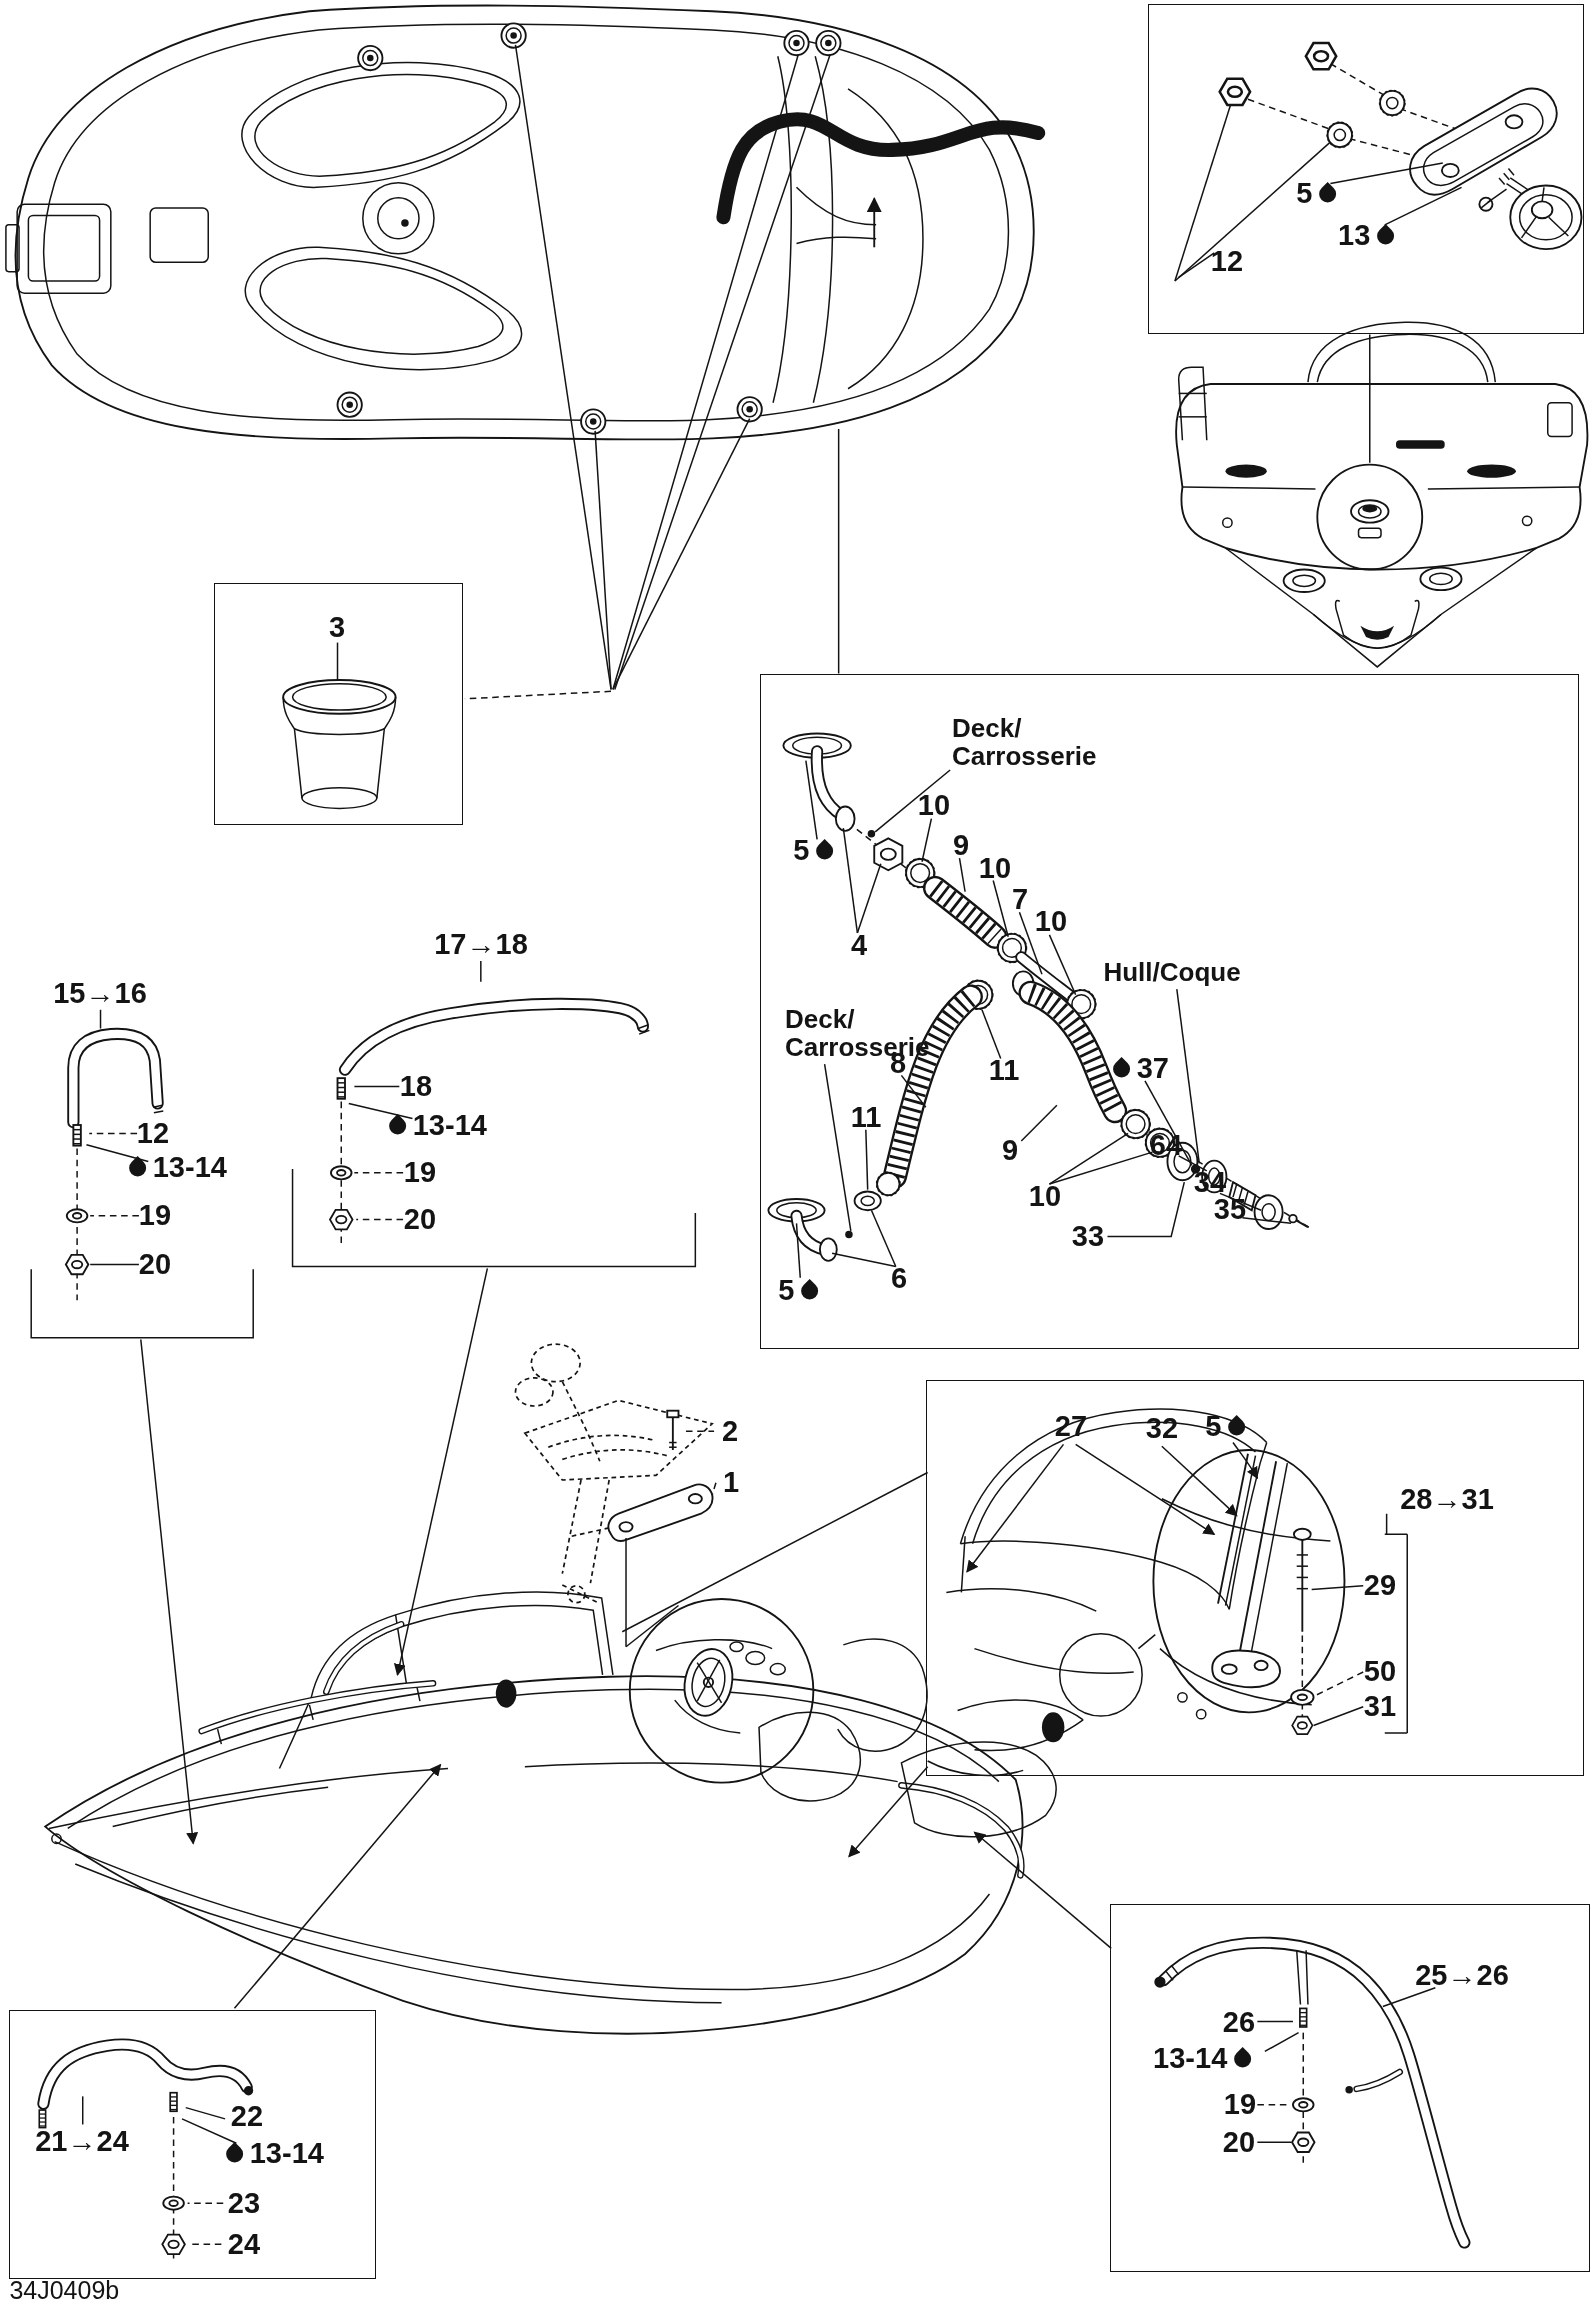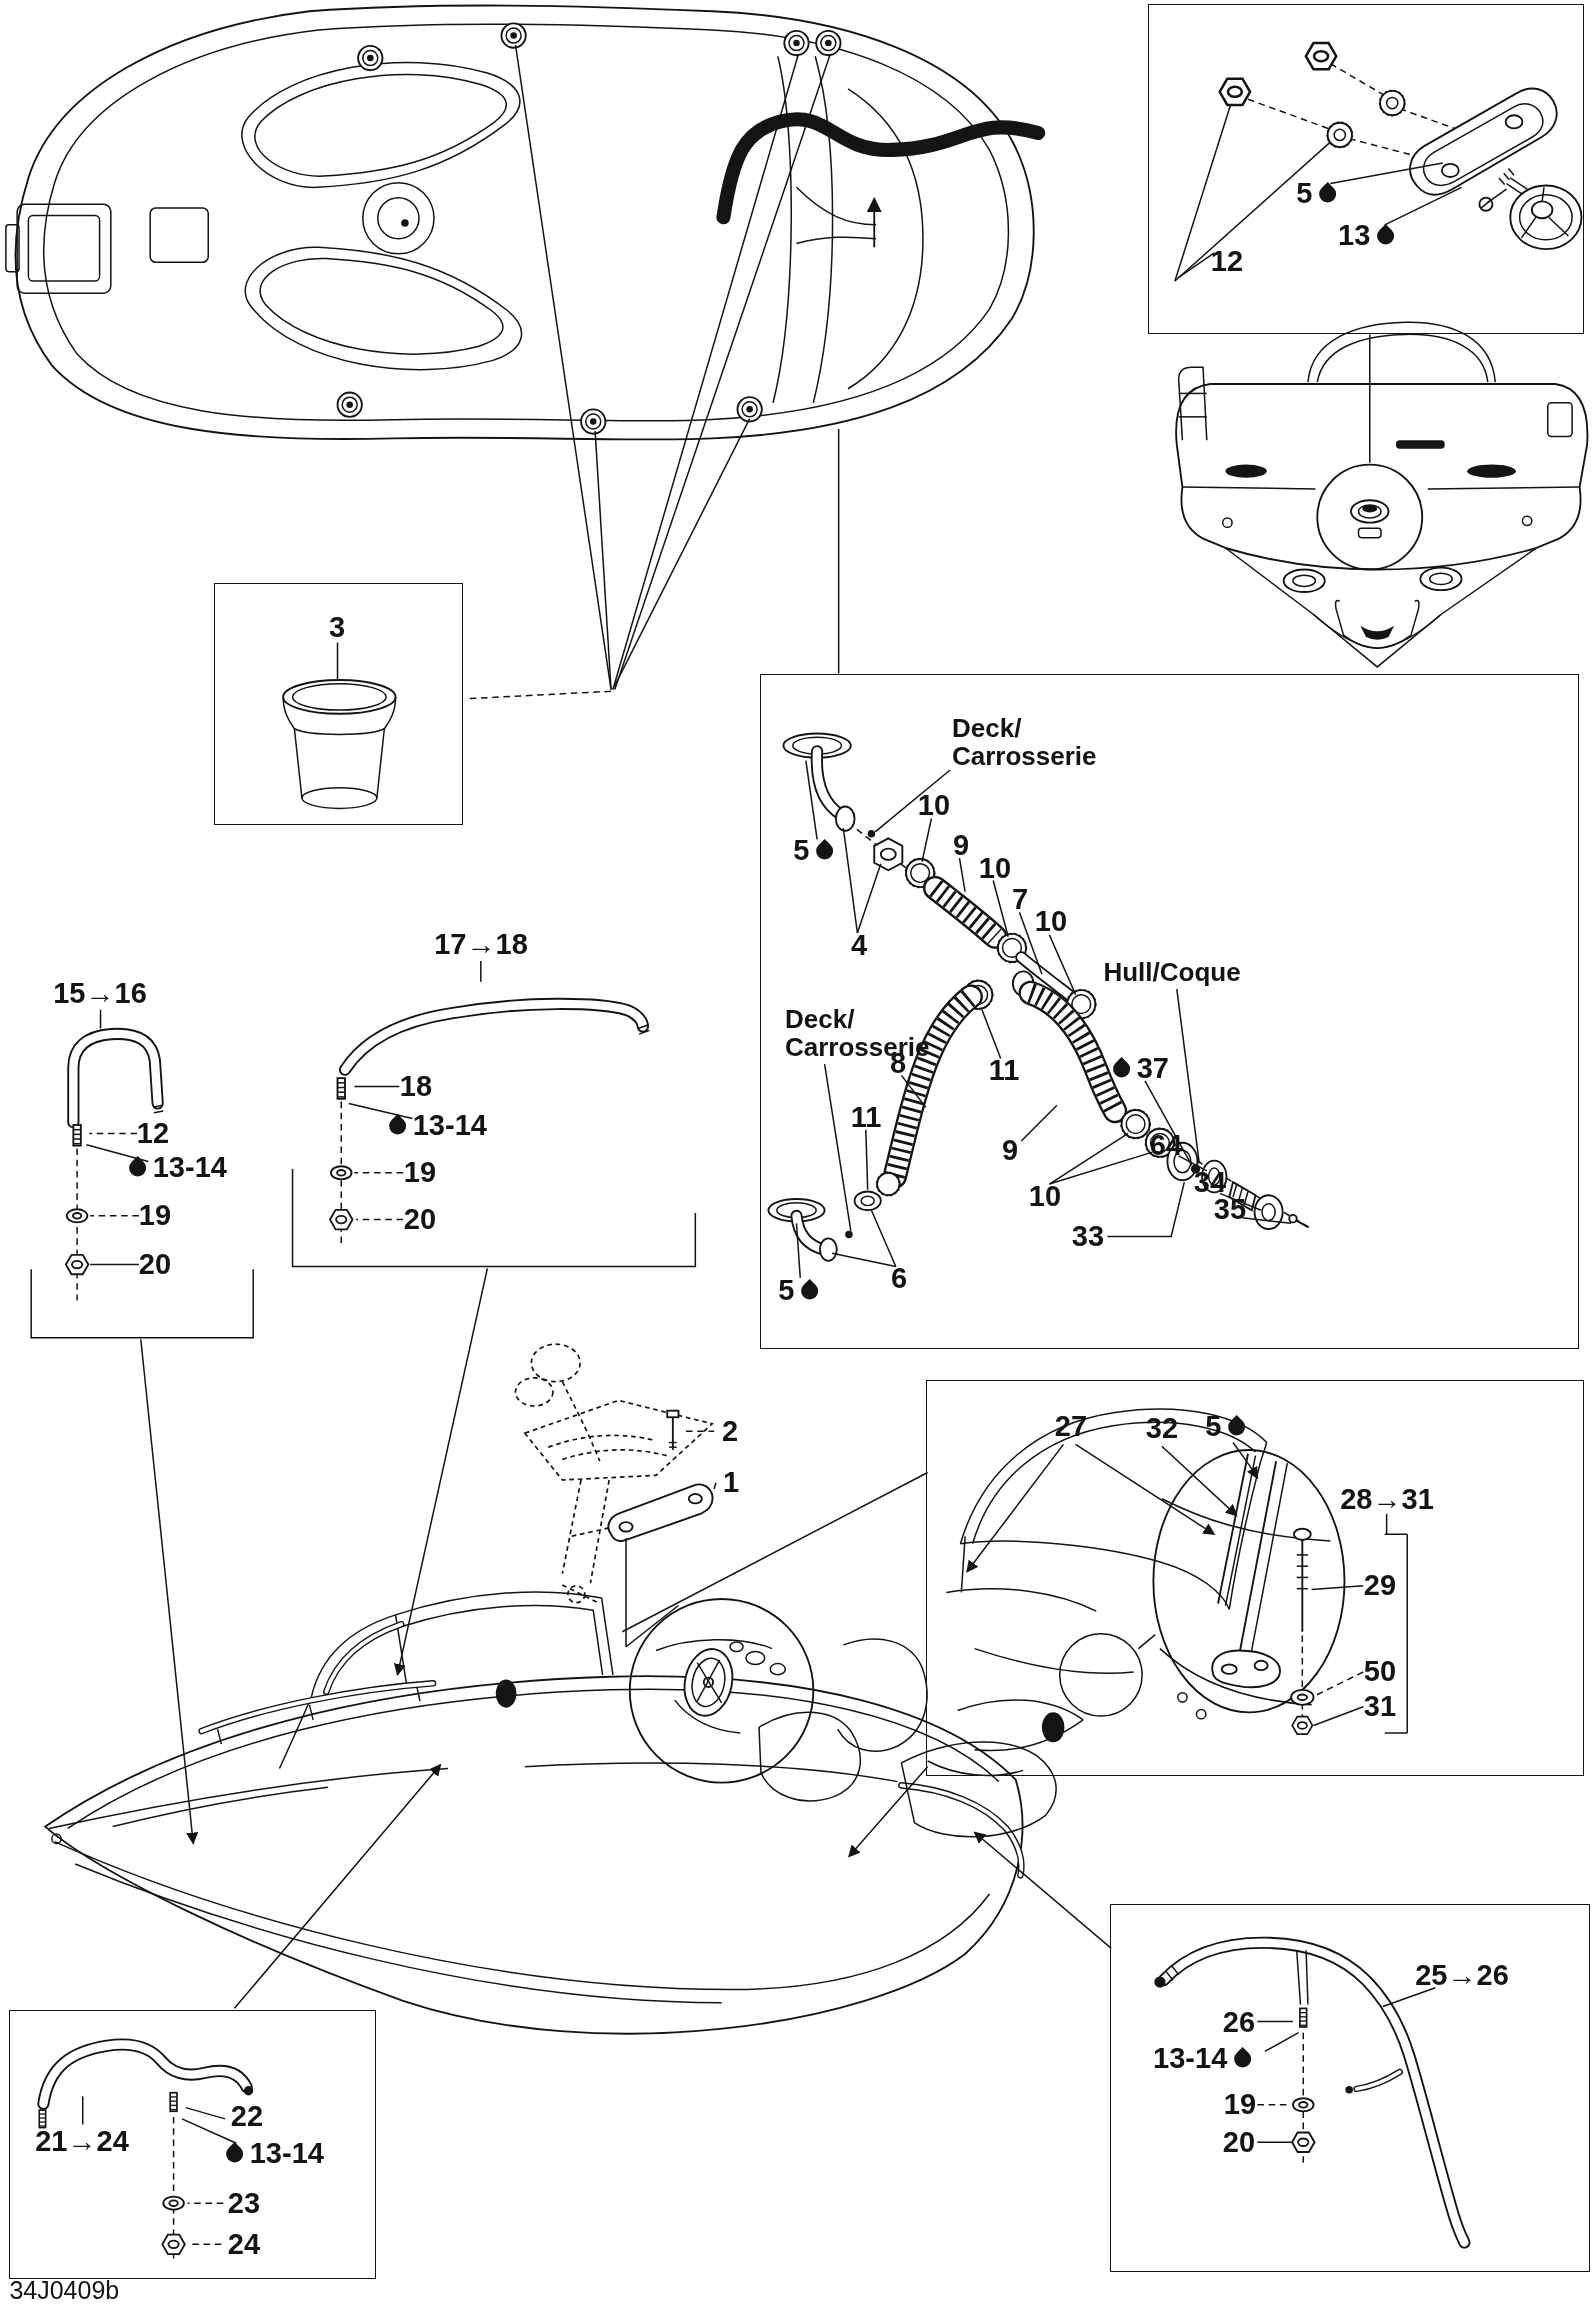--- a/index.html
+++ b/index.html
@@ -511,21 +511,21 @@
 <div class="lbl" style="left:438px;top:1126px"><span class="drop"></span><span>13-14</span></div>
 <div class="lbl" style="left:420px;top:1173px"><span>19</span></div>
 <div class="lbl" style="left:420px;top:1220px"><span>20</span></div>
 
 <div class="lbl" style="left:730px;top:1432px"><span>2</span></div>
 <div class="lbl" style="left:731px;top:1483px"><span>1</span></div>
 
 <div class="lbl" style="left:1071px;top:1427px"><span>27</span></div>
 <div class="lbl" style="left:1162px;top:1429px"><span>32</span></div>
 <div class="lbl" style="left:1225px;top:1427px"><span>5</span><span class="drop"></span></div>
-<div class="lbl" style="left:1387px;top:1500px"><span>28→31</span></div>
+<div class="lbl" style="left:1447px;top:1500px"><span>28→31</span></div>
 <div class="lbl" style="left:1380px;top:1586px"><span>29</span></div>
 <div class="lbl" style="left:1380px;top:1672px"><span>50</span></div>
 <div class="lbl" style="left:1380px;top:1707px"><span>31</span></div>
 
 <div class="lbl" style="left:82px;top:2142px"><span>21→24</span></div>
 <div class="lbl" style="left:247px;top:2117px"><span>22</span></div>
 <div class="lbl" style="left:275px;top:2154px"><span class="drop"></span><span>13-14</span></div>
 <div class="lbl" style="left:244px;top:2204px"><span>23</span></div>
 <div class="lbl" style="left:244px;top:2245px"><span>24</span></div>
 

